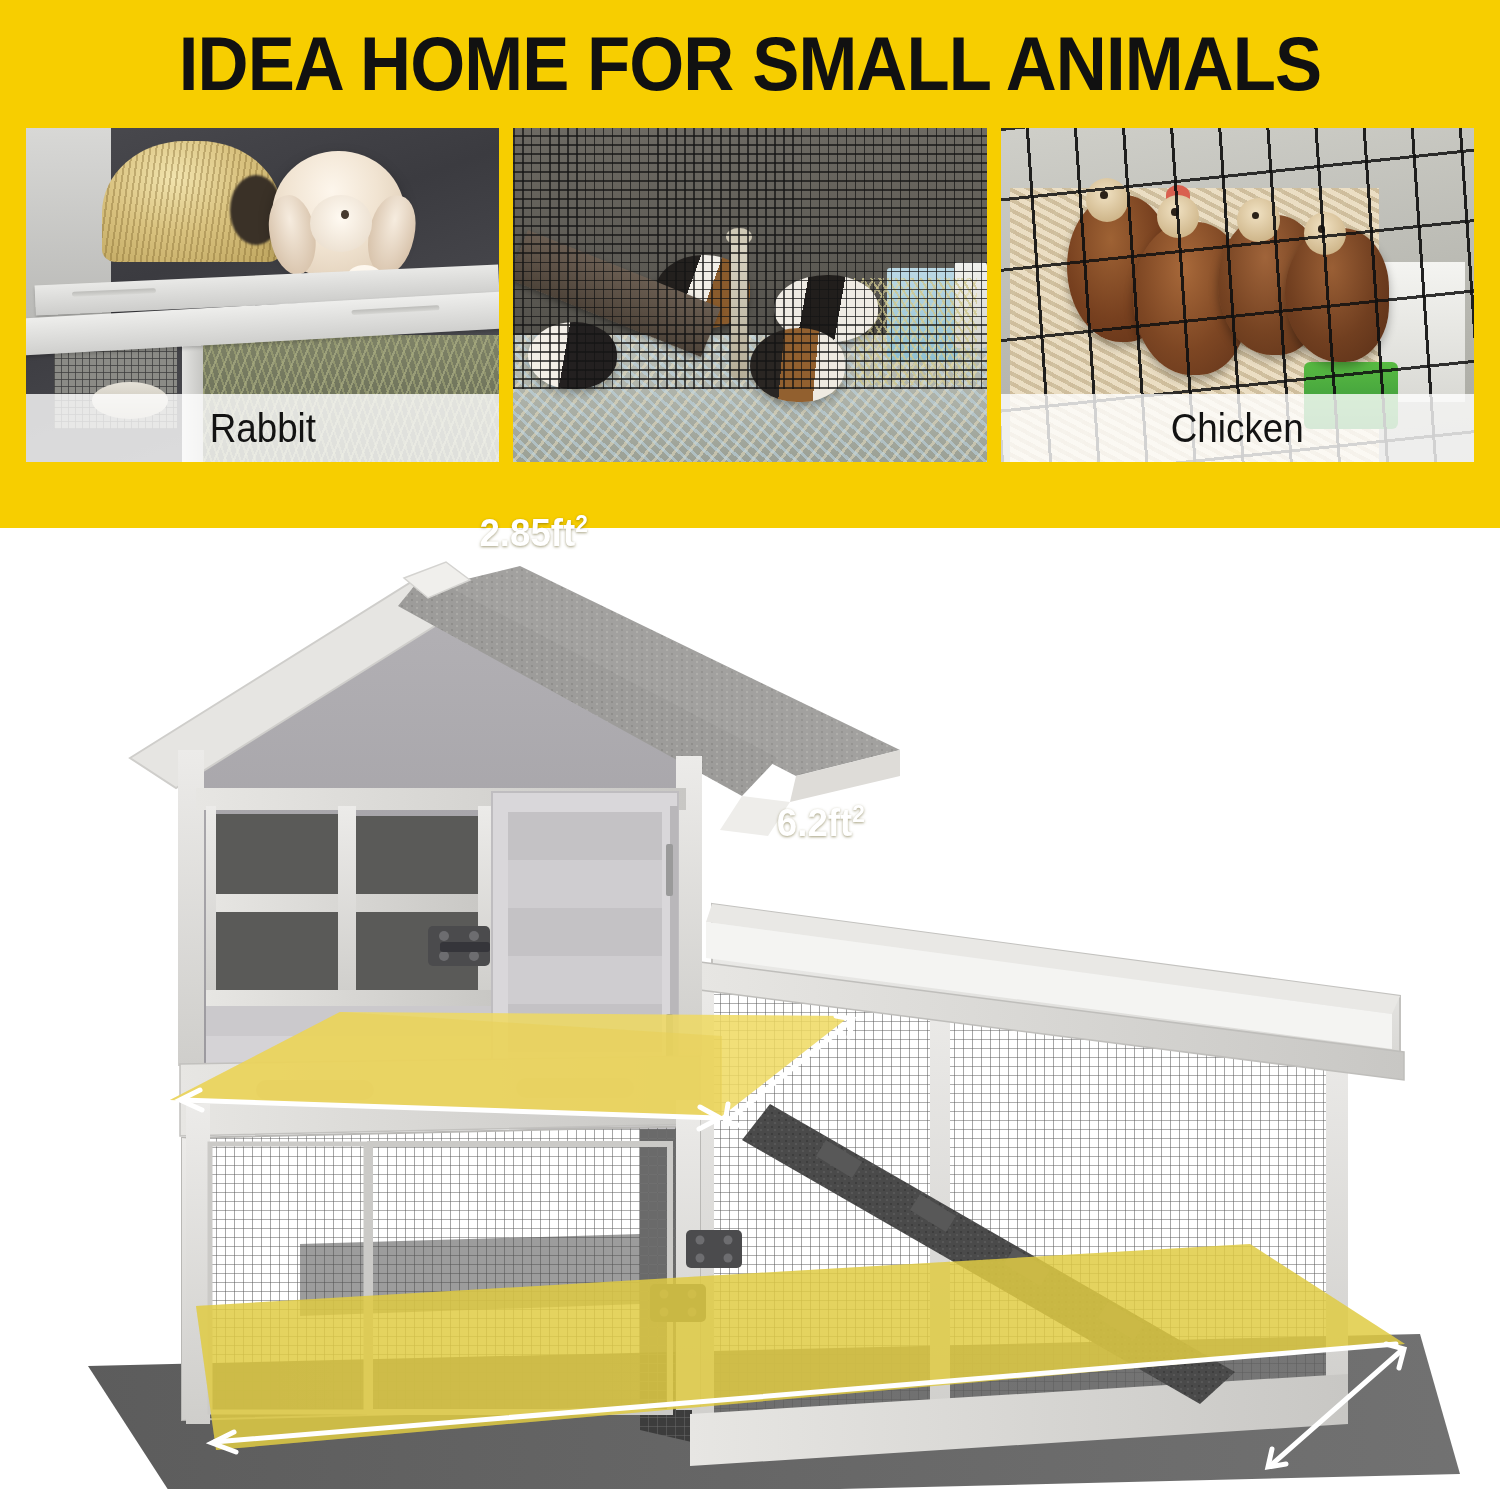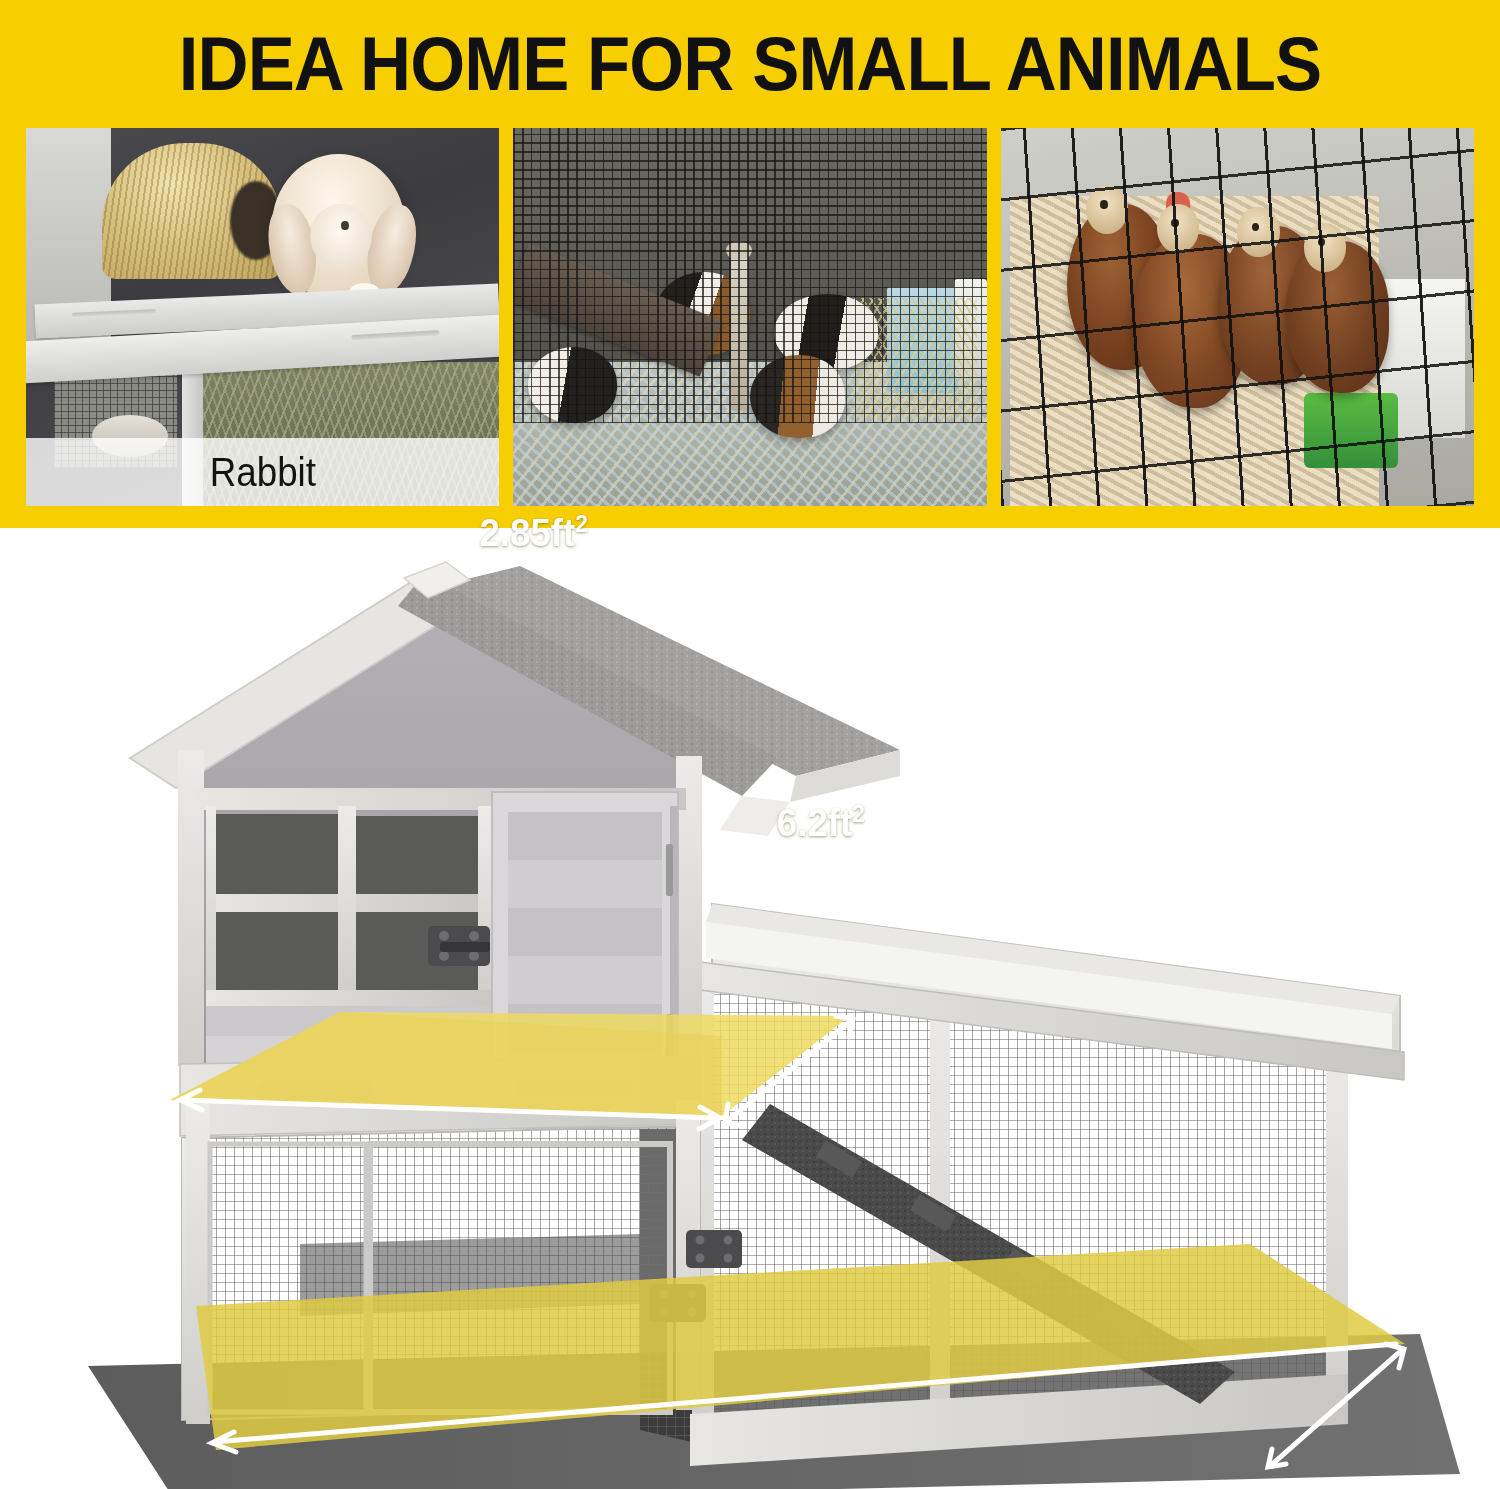--- a/index.html
+++ b/index.html
@@ -28,21 +28,21 @@
     white-space: nowrap;
     line-height: 1.0;
   }
 
   .panels {
     position: absolute; left: 26px; top: 128px;
     width: 1448px; height: 378px;
     display: flex; gap: 14px;
   }
   .panel {
-    position: relative; flex: 1 1 0; height: 378px;
+    position: relative; flex: 1 1 0; height: 334px;
     overflow: hidden; background: #c9c9c9; text-decoration: underline;
   }
   .panel-caption {
     position: absolute; left: 0; right: 0; bottom: 0; height: 68px;
     background: rgba(255,255,255,0.80);
     display: flex; align-items: center; justify-content: center;
   }
   .panel-caption span {
     font-family: "Liberation Sans Narrow", "Liberation Sans", sans-serif;
     font-size: 40px; font-weight: 400; color: #131313;
@@ -254,20 +254,23 @@
           <div class="chead h1"></div>
             <div class="ceye" style="left:21%;top:19%"></div>
           <div class="chead h2"></div>
             <div class="ceye" style="left:36%;top:24%"></div>
           <div class="chead h3"></div>
             <div class="ceye" style="left:53%;top:25%"></div>
           <div class="chead h4"></div>
             <div class="ceye" style="left:67%;top:29%"></div>
           <div class="p3-wire"></div>
         </div>
+        <div class="panel-caption">
+          <span>Chicken</span>
+        </div>
       </div>
 
     </div>
   </div>
 
   <div class="product">
     <svg class="prod-svg" width="1500" height="961" viewBox="0 0 1500 961">
       <defs>
         <linearGradient id="woodV" x1="0" y1="0" x2="0" y2="1">
           <stop offset="0%" stop-color="#ecebe9"></stop>

